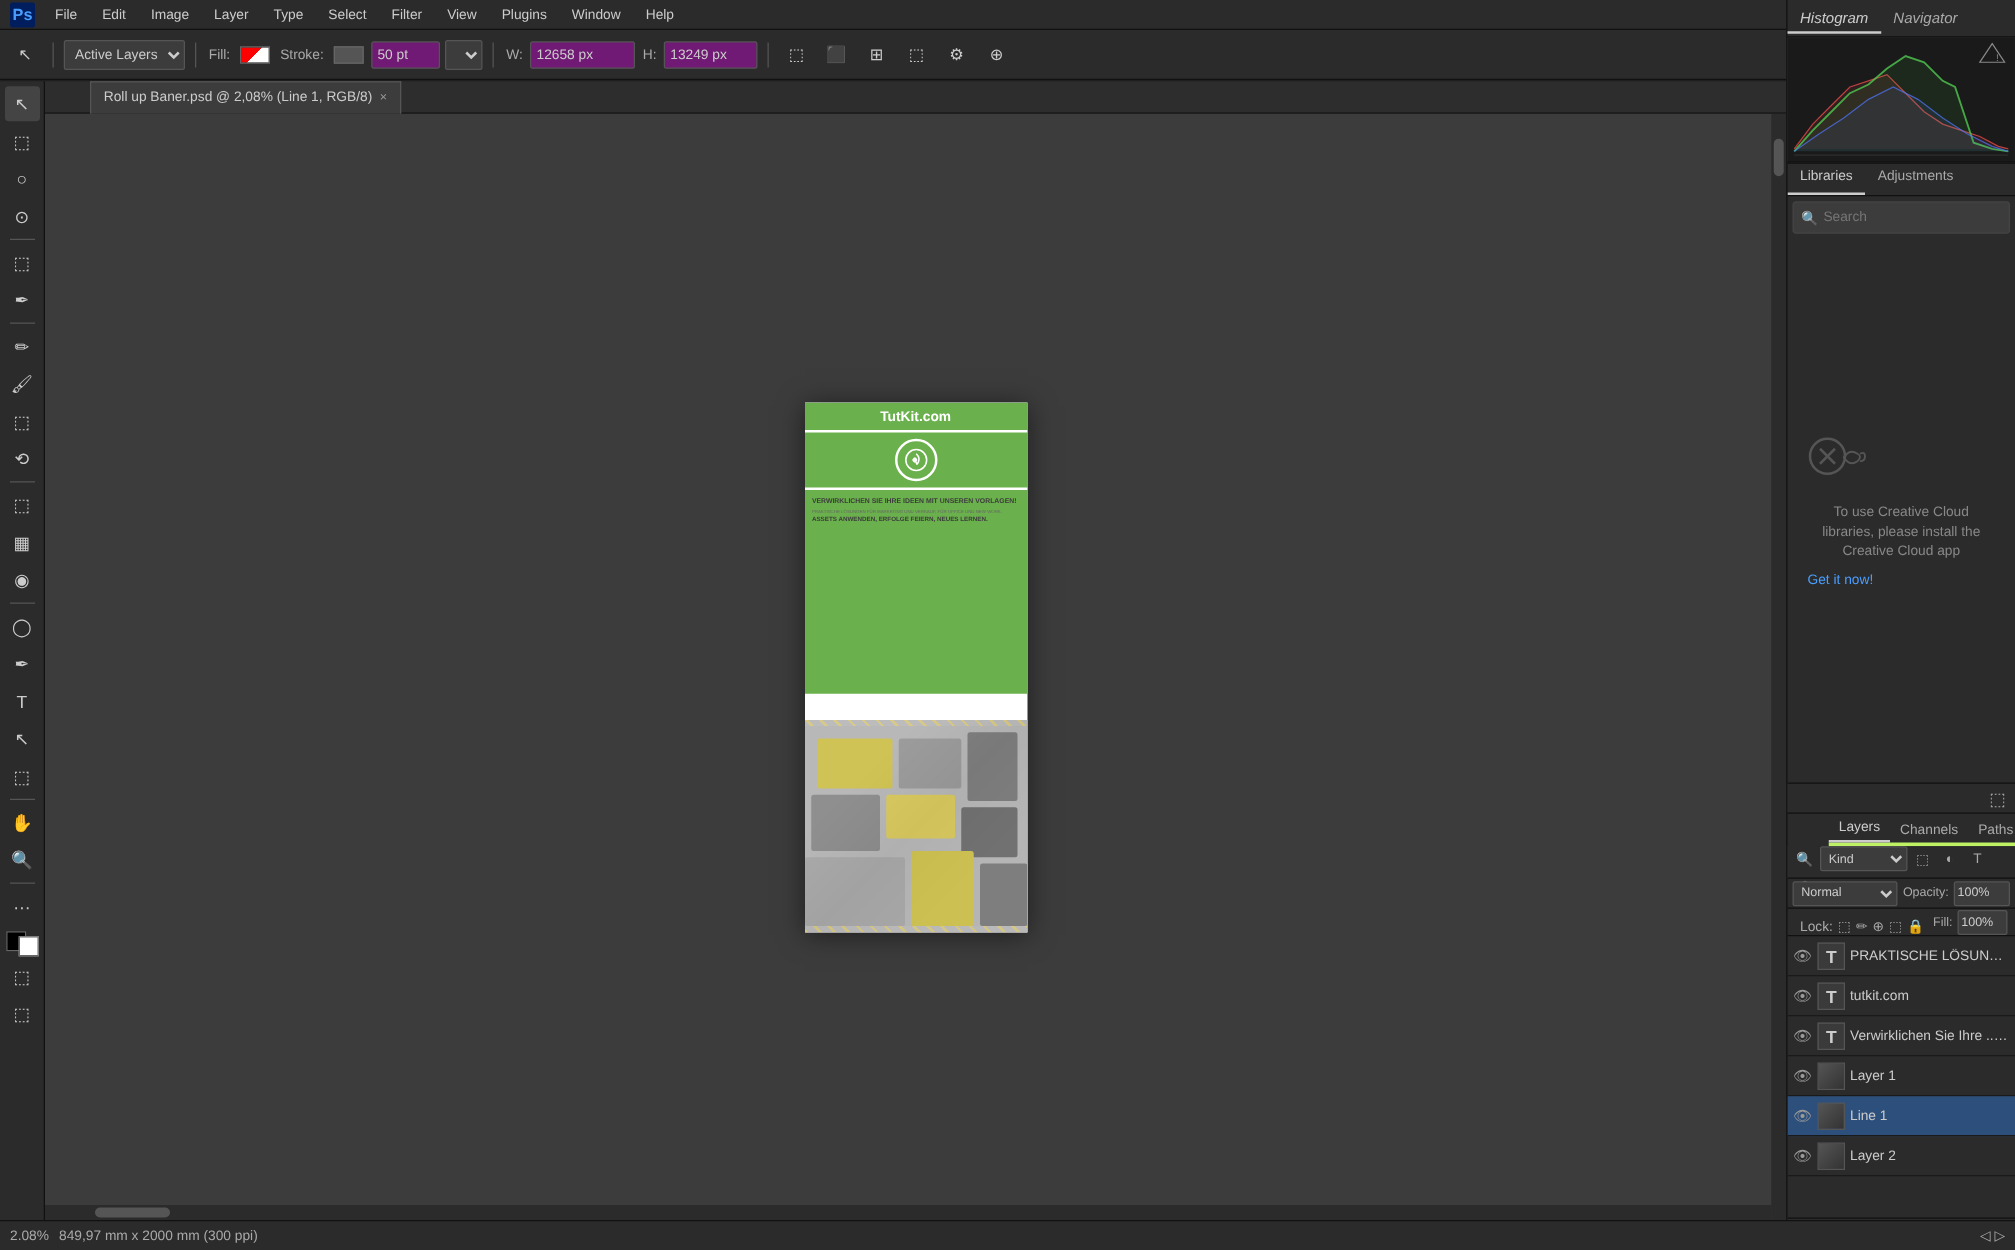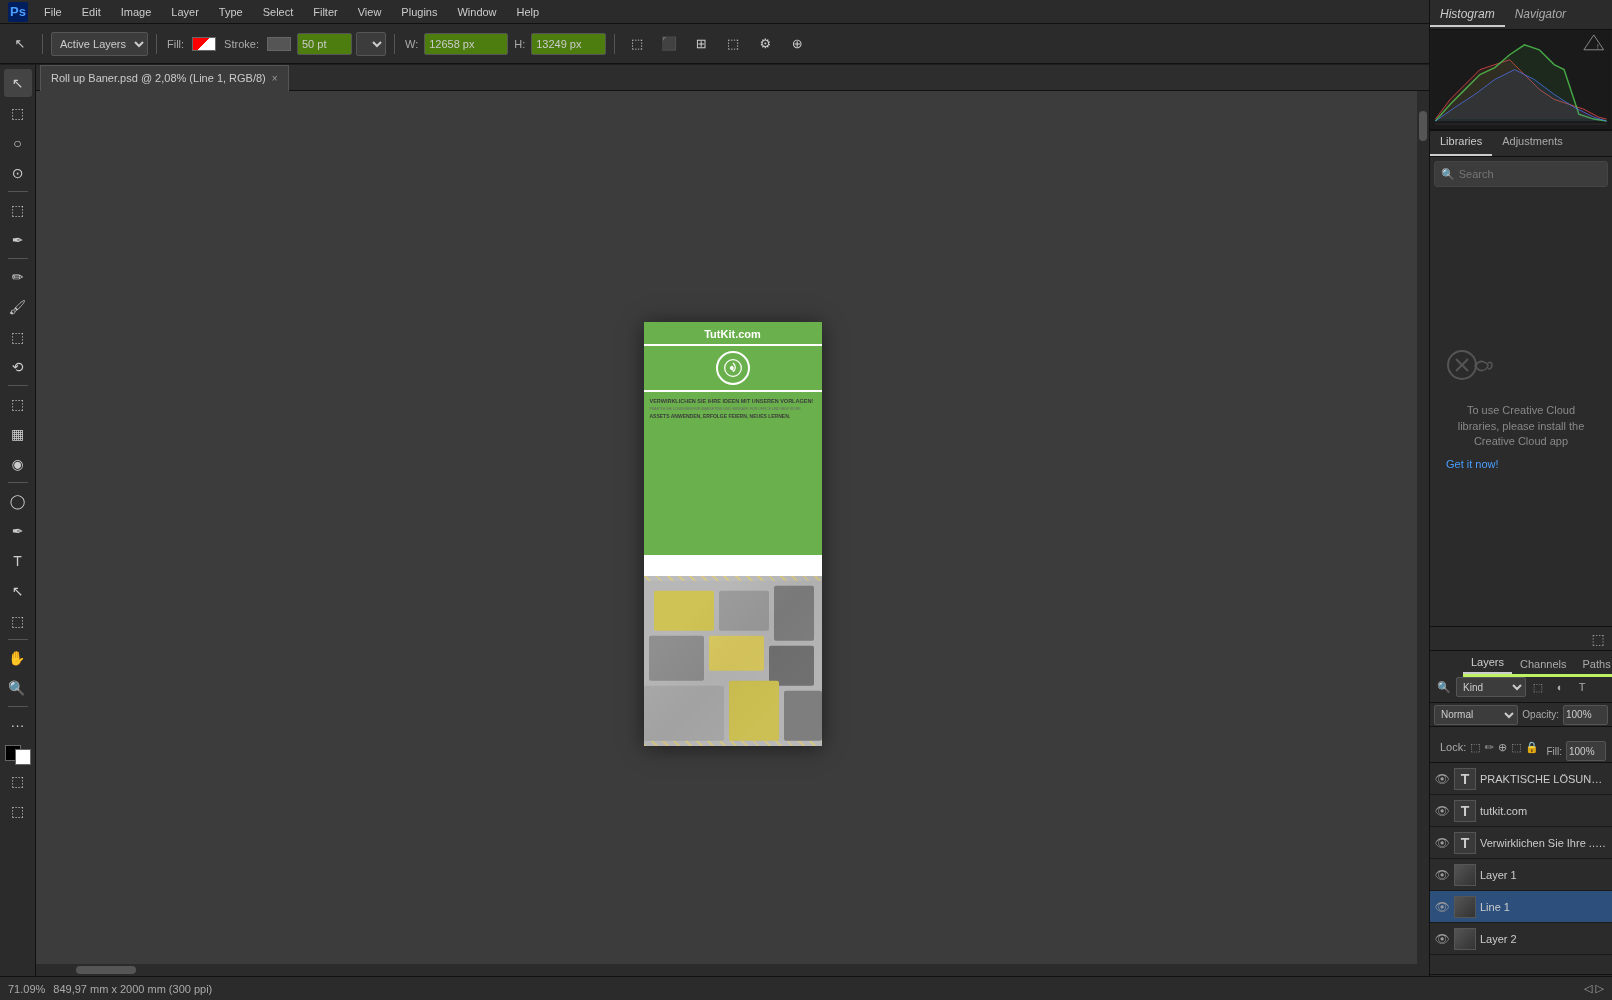--- a/index.html
+++ b/index.html
@@ -22,21 +22,21 @@
       width: 28px; height: 28px; background: transparent; border: none;
       color: #ccc; cursor: pointer; font-size: 13px; border-radius: 3px;
     }
     .toolbar-sep { width: 1px; height: 20px; background: #555; margin: 0 4px; }
     .toolbar-select {
       background: #3c3c3c; border: 1px solid #555; color: #ccc;
       height: 24px; font-size: 11px; padding: 0 4px; border-radius: 2px; cursor: pointer;
     }
     .toolbar-label { font-size: 11px; color: #aaa; margin: 0 2px; }
     .toolbar-input {
-      background: #4d7c0f; border: 1px solid #555; color: #ccc;
+      background: #701a75; border: 1px solid #555; color: #ccc;
       height: 22px; font-size: 11px; padding: 0 4px; border-radius: 2px; width: 70px;
     }
     .fill-swatch { width: 24px; height: 14px; background: linear-gradient(135deg, red 50%, #fff 50%); border: 1px solid #666; margin: 0 2px; }
     .stroke-swatch { width: 24px; height: 14px; background: #555; border: 1px solid #666; margin: 0 2px; }
     .share-btn {
       background: #0d66d0; color: #fff; border: none; padding: 4px 16px;
       border-radius: 14px; font-size: 12px; cursor: pointer; margin-left: auto;
     }
 
     
@@ -55,21 +55,21 @@
 
     
     #tab-bar {
       position: absolute; left: 36px; top: 65px; right: 183px; height: 26px;
       background: #2d2d2d; display: flex; align-items: center; border-bottom: 1px solid #111;
       padding-left: 4px;
     }
     .tab {
       display: flex; align-items: center; height: 26px; padding: 0 10px;
       background: #3c3c3c; border: 1px solid #555; border-bottom: none;
-      color: #ccc; font-size: 11px; cursor: pointer; gap: 6px;
+      color: #ccc; font-size: 11px; cursor: pointer; gap: 6px; margin-left: 32px;
     }
     .tab-close { font-size: 10px; color: #999; cursor: pointer; }
 
     
     #canvas-area {
       position: absolute; left: 36px; top: 91px; right: 183px; bottom: 24px;
       background: #3c3c3c; overflow: hidden;
     }
     #canvas-scrollbar-v {
       position: absolute; right: 0; top: 0; bottom: 0; width: 12px; background: #2b2b2b;
@@ -187,23 +187,22 @@
     }
     .layers-mode-select {
       background: #3c3c3c; border: 1px solid #555; color: #ccc; height: 20px;
       font-size: 10px; padding: 0 2px; border-radius: 2px; width: 70px;
     }
     .layers-opacity {
       background: #3c3c3c; border: 1px solid #555; color: #ccc; height: 20px;
       font-size: 10px; padding: 0 2px; border-radius: 2px; width: 45px;
     }
     .lock-row {
-      display: flex; align-items: flex-start; height: 22px; padding: 0 6px; gap: 4px;
+      display: flex; align-items: flex-end; height: 22px; padding: 0 6px; gap: 4px;
       border-bottom: 1px solid #111;
-      margin-top: 14px;
     }
     .lock-icon { font-size: 11px; color: #aaa; cursor: pointer; }
     .lock-label { font-size: 11px; color: #aaa; margin-left: 4px; }
     .fill-row { display: flex; align-items: center; gap: 4px; margin-left: auto; }
     .fill-label { font-size: 10px; color: #aaa; }
 
     .layers-list { overflow-y: auto; flex: 1; }
     .layer-item {
       display: flex; align-items: center; height: 32px; padding: 0 4px;
       border-bottom: 1px solid #1a1a1a; cursor: pointer; gap: 4px;
@@ -501,16 +500,16 @@
       <button class="layers-toolbar-btn" title="Add mask">⬚</button>
       <button class="layers-toolbar-btn" title="Adjustment">◐</button>
       <button class="layers-toolbar-btn" title="Group">⬚</button>
       <button class="layers-toolbar-btn" title="New Layer">+</button>
       <button class="layers-toolbar-btn" title="Delete">🗑</button>
     </div>
   </div>
 </div>
 
 <div id="status-bar">
-  <span class="status-text">71.09%</span>
+  <span class="status-text">2.08%</span>
   <span class="status-text">849,97 mm x 2000 mm (300 ppi)</span>
   <span style="margin-left:auto;font-size:11px;color:#aaa;">◁ ▷</span>
 </div>
 
 </body></html>

